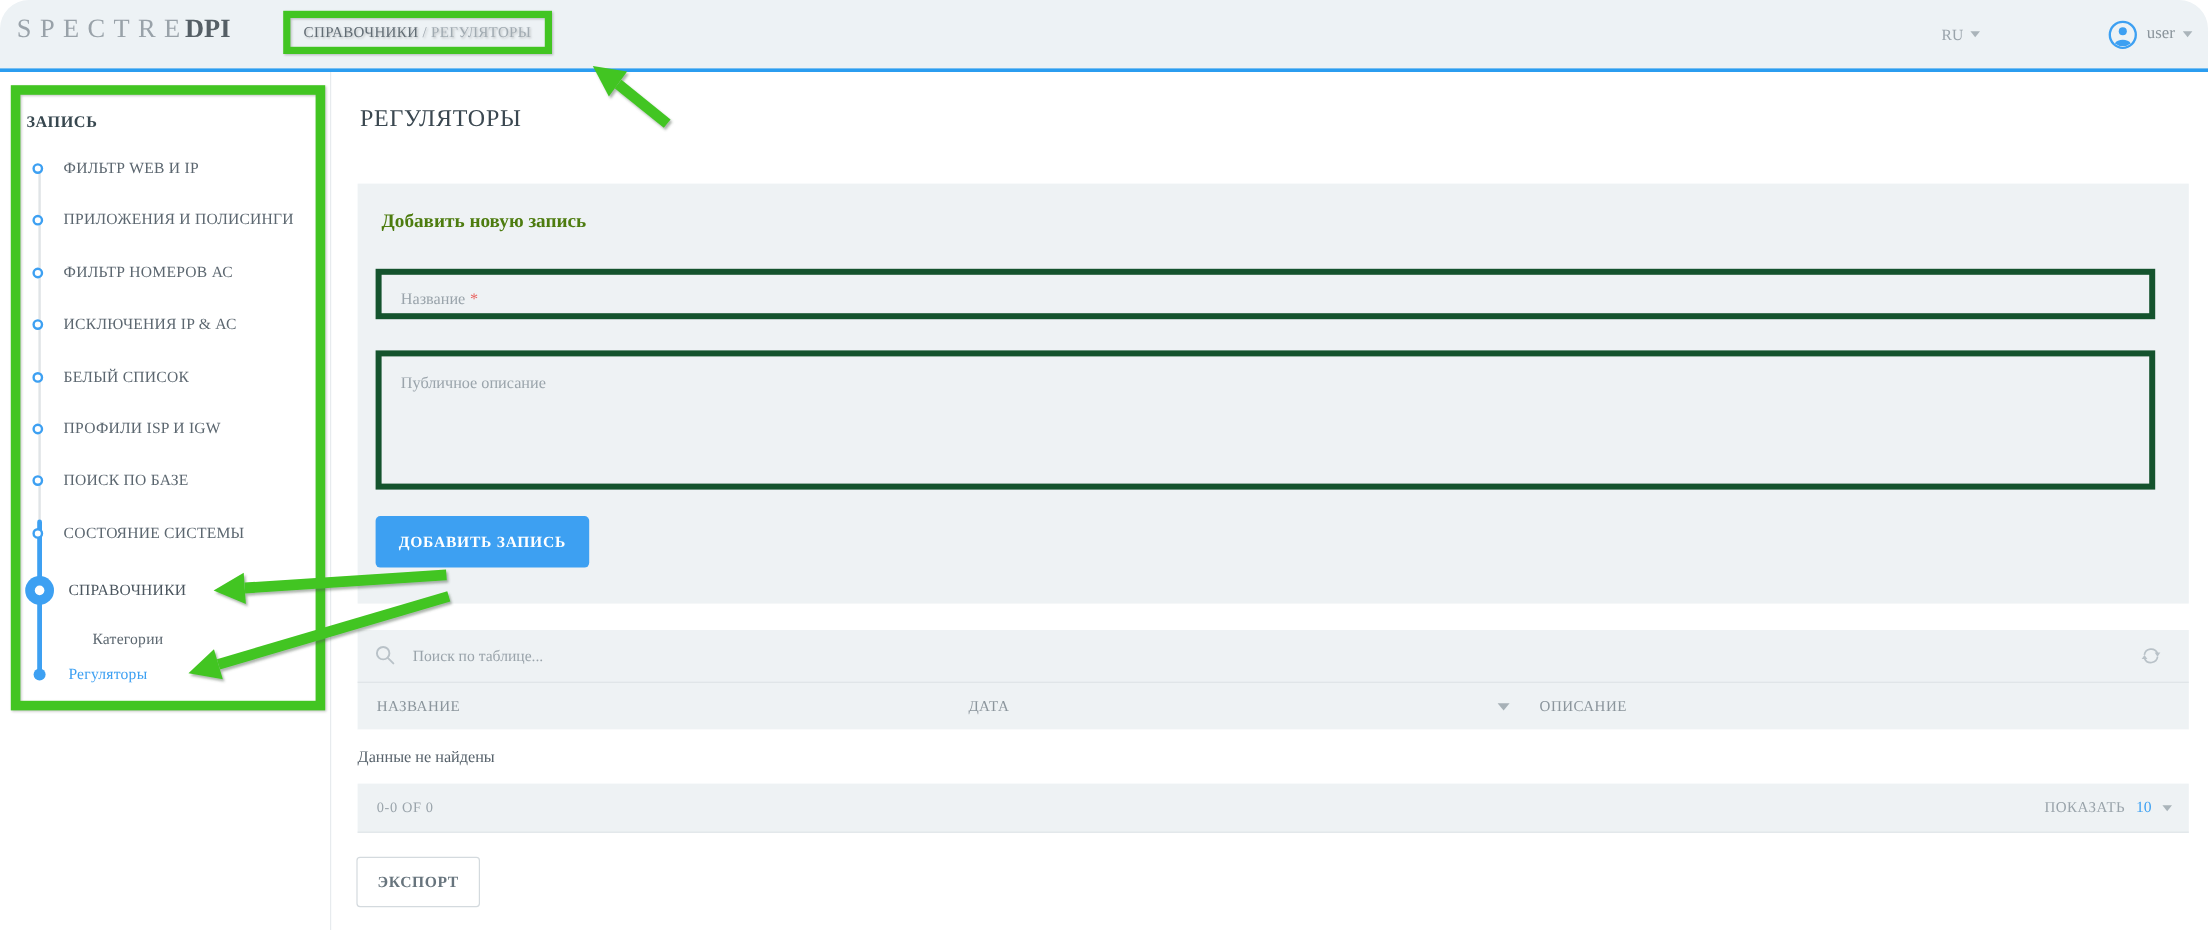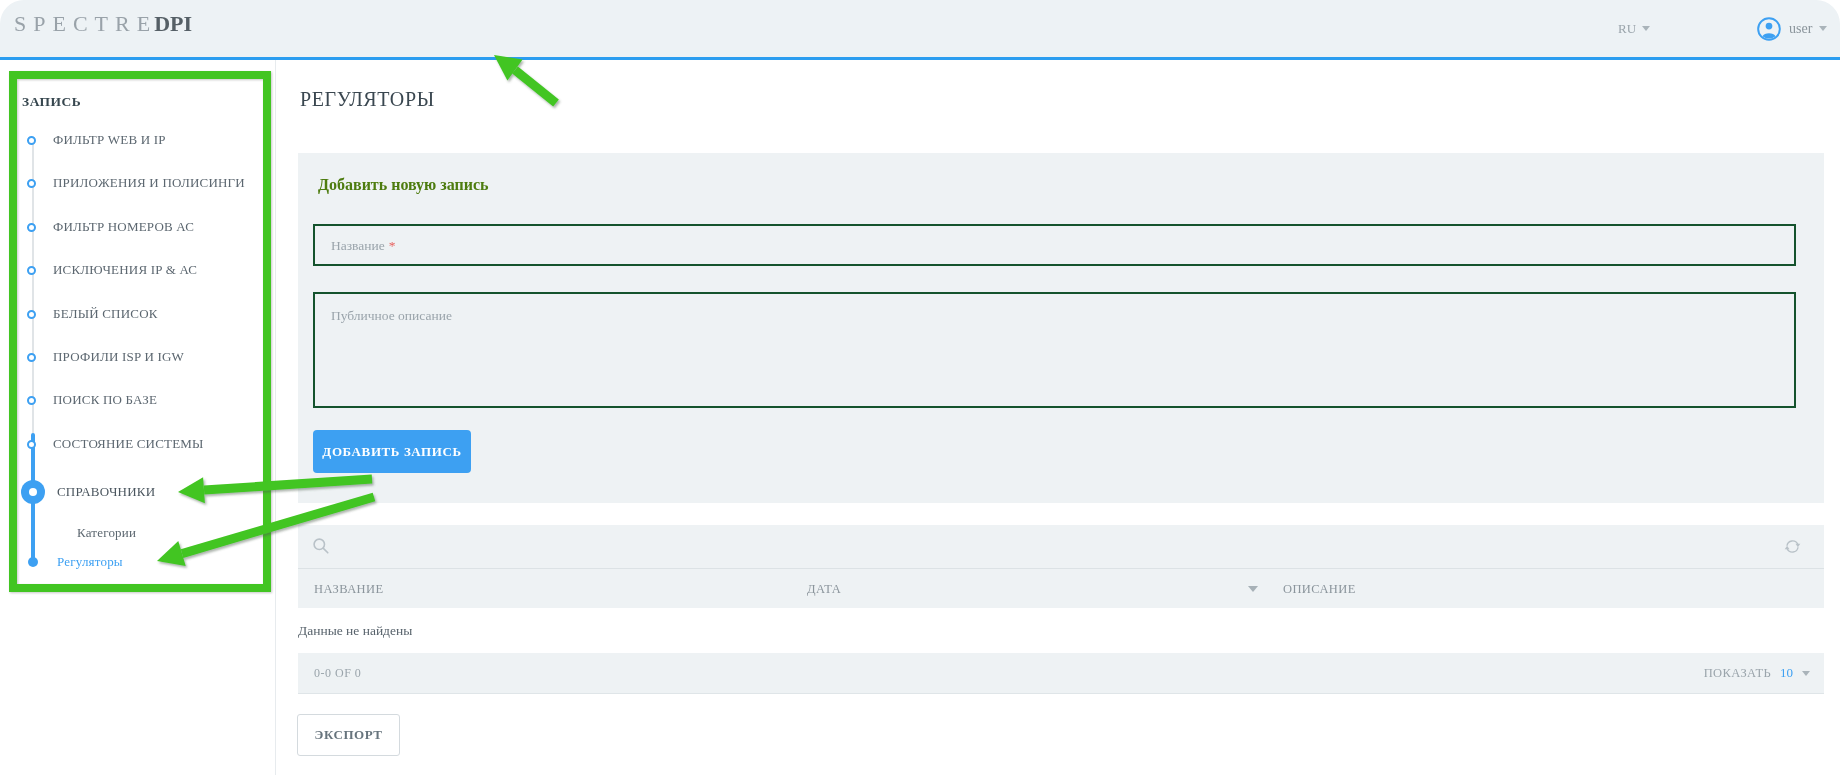--- a/index.html
+++ b/index.html
@@ -46,33 +46,33 @@
   .side-row.r-hollow .side-label{margin-left:17px;}
   .side-row.r-active .side-label{margin-left:12px;color:#4b565f;}
   .side-row.r-sub .side-label{margin-left:19px;}
   .side-row.r-plain{padding-left:77px;}
   .side-label.blue{color:#3da0f2;}
 
   
   .page-title{position:absolute;left:300px;top:88px;font-size:20px;color:#3a4750;letter-spacing:.6px;}
   .card{position:absolute;left:298px;top:153px;width:1526px;height:350px;background:#eef2f4;}
   .card-title{position:absolute;left:318px;top:176px;font-size:16px;font-weight:bold;color:#4d7c0f;}
-  .field{position:absolute;left:313px;width:1483px;border:2px solid #14532d;background:transparent;}
+  .field{position:absolute;left:313px;width:1483px;border:5px solid #14532d;background:transparent;}
   .field.name{top:224px;height:42px;}
   .field.desc{top:292px;height:116px;}
   .field input{position:absolute;inset:0;width:100%;height:100%;border:none;background:transparent;
                outline:none;font-family:inherit;font-size:13.5px;color:#4a5760;padding:0 16px;}
   .fake-placeholder{position:absolute;left:16px;top:0;line-height:40px;font-size:13.5px;
                     color:#9aa4ab;pointer-events:none;}
   .fake-placeholder .req{color:#e8615d;margin-left:4px;}
   .field textarea{position:absolute;inset:0;width:100%;height:100%;border:none;background:transparent;
                   outline:none;resize:none;font-family:inherit;font-size:13.5px;color:#4a5760;
                   padding:14px 16px;}
   .field textarea::placeholder,.search-input::placeholder{color:#9aa4ab;opacity:1;}
-  .btn-primary{position:absolute;left:313px;top:430px;width:158px;height:43px;background:#3da0f2;
+  .btn-primary{position:absolute;left:313px;top:430px;width:178px;height:43px;background:#3da0f2;
                border:none;border-radius:4px;color:#fff;font-family:inherit;font-size:13px;
                font-weight:bold;letter-spacing:.6px;cursor:pointer;}
 
   .search-row{position:absolute;left:298px;top:525px;width:1526px;height:43px;background:#eef2f4;}
   .search-icon{position:absolute;left:14px;top:12px;width:18px;height:18px;}
   .search-input{position:absolute;left:44px;top:0;width:1250px;height:100%;border:none;
                 background:transparent;outline:none;font-family:inherit;font-size:13px;color:#4a5760;}
   .refresh-btn{position:absolute;right:22px;top:12px;width:19px;height:19px;cursor:pointer;}
 
   .thead-row{position:absolute;left:298px;top:568px;width:1526px;height:40px;background:#eef2f4;
@@ -107,20 +107,25 @@
 </head>
 <body>
 
 <div class="stage">
 
   <div class="header">
     <div class="logo">
       <span class="logo-primary">SPECTRE</span><span class="logo-secondary">DPI</span>
     </div>
 
+    <div class="breadcrumb-box">
+      <span class="breadcrumb">
+        <span class="bc-section">СПРАВОЧНИКИ</span><span class="bc-sep"> / </span><span class="bc-page">РЕГУЛЯТОРЫ</span>
+      </span>
+    </div>
 
     <div class="lang">
       <span>RU</span>
       <span class="caret"></span>
     </div>
 
     <div class="usermenu">
       <span style="width:26px;height:26px;display:inline-block;">
         <svg width="26" height="26" viewBox="0 0 24 24">
           <circle cx="12" cy="12" r="10" fill="none" stroke="#3da0f2" stroke-width="1.8"></circle>
@@ -202,20 +207,21 @@
 
   <button class="btn-primary">ДОБАВИТЬ ЗАПИСЬ</button>
 
   <div class="search-row">
     <span class="search-icon">
       <svg width="18" height="18" viewBox="0 0 18 18">
         <circle cx="7.3" cy="7.3" r="5.2" fill="none" stroke="#b9c2c8" stroke-width="1.6"></circle>
         <line x1="11.4" y1="11.4" x2="15.8" y2="15.8" stroke="#b9c2c8" stroke-width="1.6" stroke-linecap="round"></line>
       </svg>
     </span>
+    <input class="search-input" type="text" placeholder="Поиск по таблице..." style="">
     <span class="refresh-btn">
       <svg width="19" height="19" viewBox="0 0 20 20">
         <path d="M4.2 9.2 A 6 6 0 0 1 15.6 7.6" fill="none" stroke="#b9c2c8" stroke-width="1.5"></path>
         <polygon points="13.2,7.2 18.2,7.2 15.7,10.8" fill="#b9c2c8"></polygon>
         <path d="M15.8 10.8 A 6 6 0 0 1 4.4 12.4" fill="none" stroke="#b9c2c8" stroke-width="1.5"></path>
         <polygon points="1.8,12.8 6.8,12.8 4.3,9.2" fill="#b9c2c8"></polygon>
       </svg>
     </span>
   </div>
 

